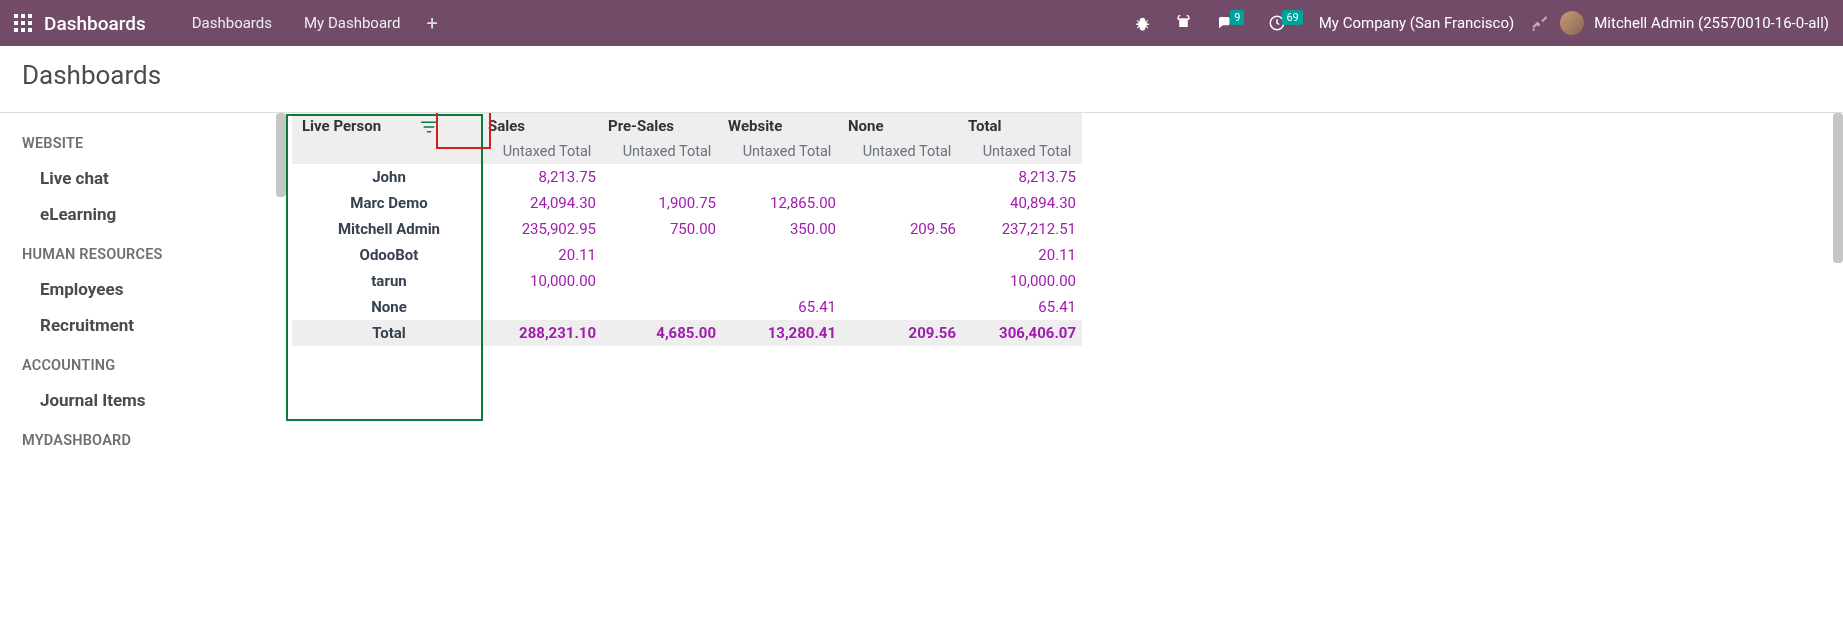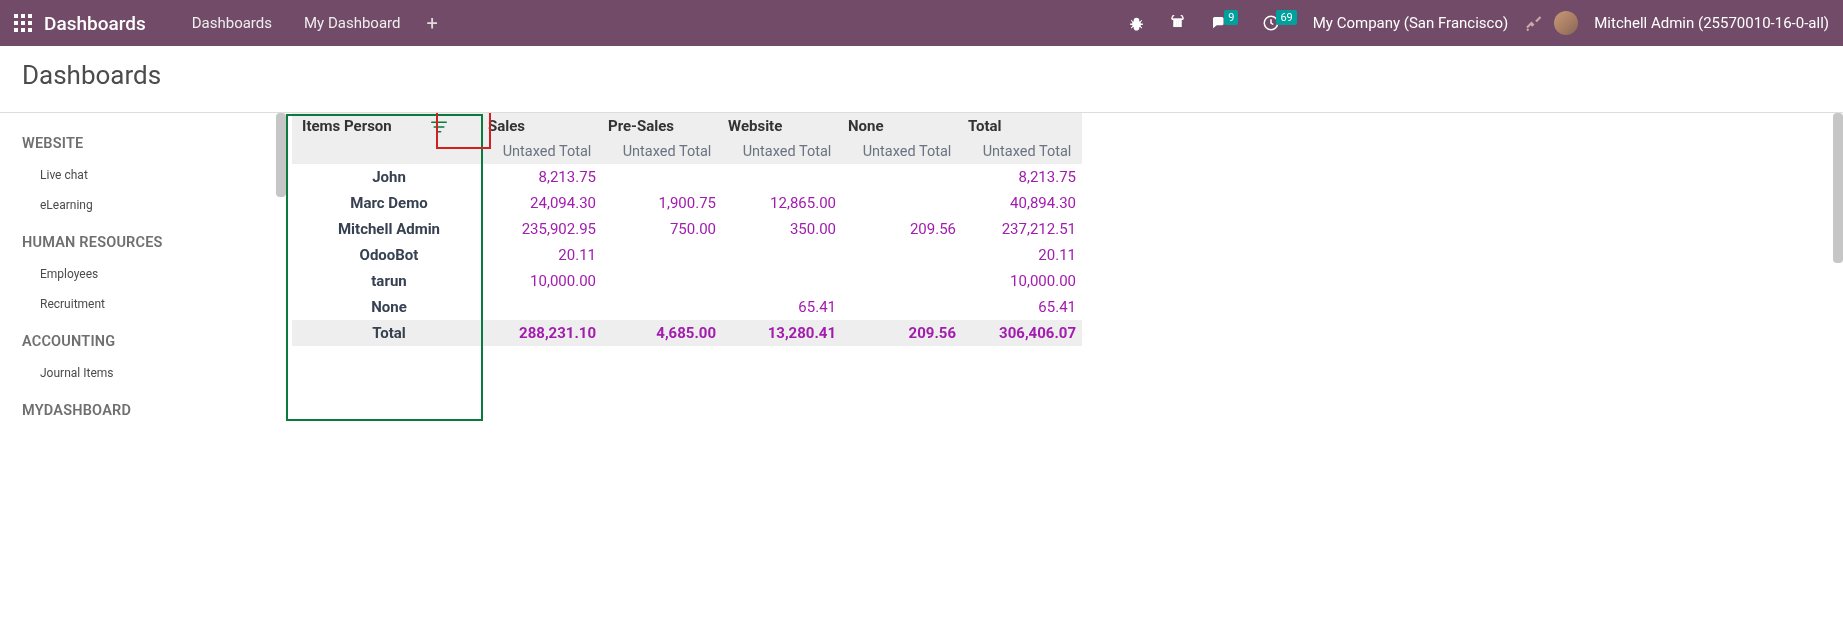--- a/index.html
+++ b/index.html
@@ -8,33 +8,33 @@
 
 .navbar { background: #714B67; color: #fff; height: 46px; display: flex; align-items: center; padding: 0 14px; }
 .navbar .apps-icon { display: inline-flex; margin-right: 12px; }
 .navbar .brand { font-size: 19px; font-weight: 500; margin-right: 30px; color:#fff; }
 .navbar .nav-link { color: #eee; font-size: 15px; padding: 8px 16px; cursor: pointer; }
 .navbar .plus { font-size: 20px; color: #ddd; padding: 0 10px; cursor: pointer; }
 .navbar .spacer { flex: 1; }
 .navbar .icon-btn { padding: 0 12px; position: relative; display: inline-flex; align-items: center; cursor: pointer; color: #fff; }
 .badge { background: #00A09D; color: #fff; font-size: 11px; border-radius: 2px; padding: 1px 4px; margin-left: -4px; position: relative; top: -6px; }
 .navbar .company { color: #fff; font-size: 15px; margin: 0 4px; }
-.navbar .user { display: flex; align-items: center; gap: 16px; color: #fff; font-size: 15px; }
+.navbar .user { display: flex; align-items: center; gap: 10px; color: #fff; font-size: 15px; }
 .avatar { width: 24px; height: 24px; border-radius: 50%; background: linear-gradient(135deg,#c97,#865); display:inline-block; }
 
 
 .page-title { font-size: 26px; color: #4c4c4c; padding: 14px 22px; }
 .hr { border-top: 1px solid #ddd; margin-top: 8px; }
 
 
 .content { display: flex; height: calc(642px - 46px - 60px); }
 .sidebar { width: 286px; padding: 8px 0 0 22px; overflow: auto; position: relative; }
 .sidebar::after { content: ""; position: absolute; right: 4px; top: 0; bottom: 0; width: 1px; background: transparent; }
 .sidebar-group { color: #6f6f6f; font-size: 14.5px; font-weight: 600; letter-spacing: .2px; margin: 14px 0 8px; }
-.sidebar-item { color: #4b4b4b; font-size: 12px; padding: 8px 0 8px 18px; cursor: pointer; }
+.sidebar-item { color: #4b4b4b; font-size: 17px; padding: 8px 0 8px 18px; cursor: pointer; font-weight: bold; }
 
 
 .main { flex: 1; padding-left: 6px; overflow: auto; position: relative; }
 .pivot { border-collapse: collapse; font-size: 15px; }
 .pivot th, .pivot td { padding: 4px 6px; white-space: nowrap; }
 .header-row1 th { background: #eeeeee; font-weight: 700; color: #333; text-align: left; }
 .header-row2 th { background: #eeeeee; font-weight: 400; color: #6b7280; font-size: 14.5px; text-align: center; padding-left: 16px; }
 .rowhead { font-weight: 700; text-align: center; padding-left: 10px !important; min-width: 190px; }
 .num { text-align: right; min-width: 120px; font-variant-numeric: tabular-nums; color:#a21caf; }
 .total-row td, .total-row th { background: #eeeeee; font-weight: 700; }
@@ -128,21 +128,21 @@
         <div class="sidebar-group">MYDASHBOARD</div>
       </div>
     <div class="scroll-thumb"></div>
   </div>
 
   <div class="main">
     <table class="pivot">
       <thead>
         <tr class="header-row1">
           <th class="rowhead">
-            <span>Items Person</span>
+            <span>Live Person</span>
             <span class="sort-icon">
               <svg width="16" height="14" viewBox="0 0 20 16">
                   <g stroke="#0a7a3f" stroke-width="2" stroke-linecap="round">
                     <line x1="1" y1="2" x2="19" y2="2"></line>
                     <line x1="4" y1="8" x2="16" y2="8"></line>
                     <line x1="8" y1="14" x2="12" y2="14"></line>
                   </g>
                 </svg>
             </span>
           </th>

